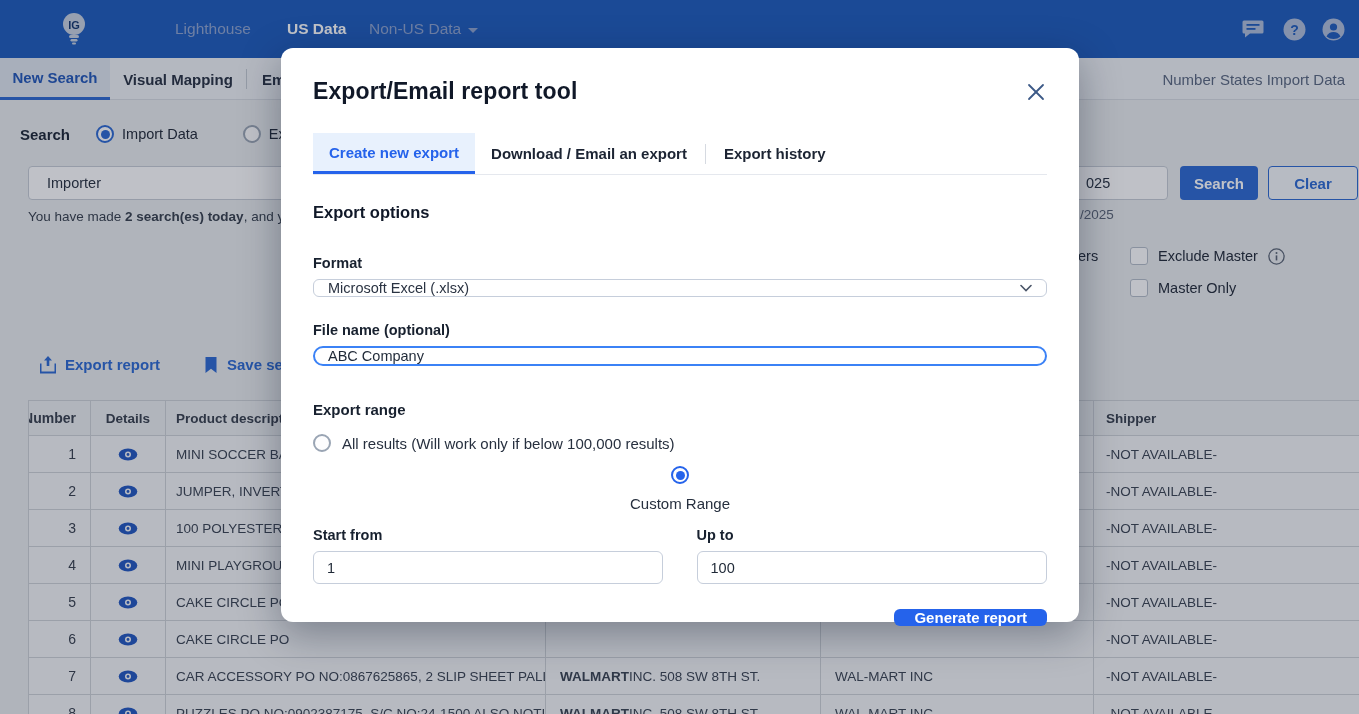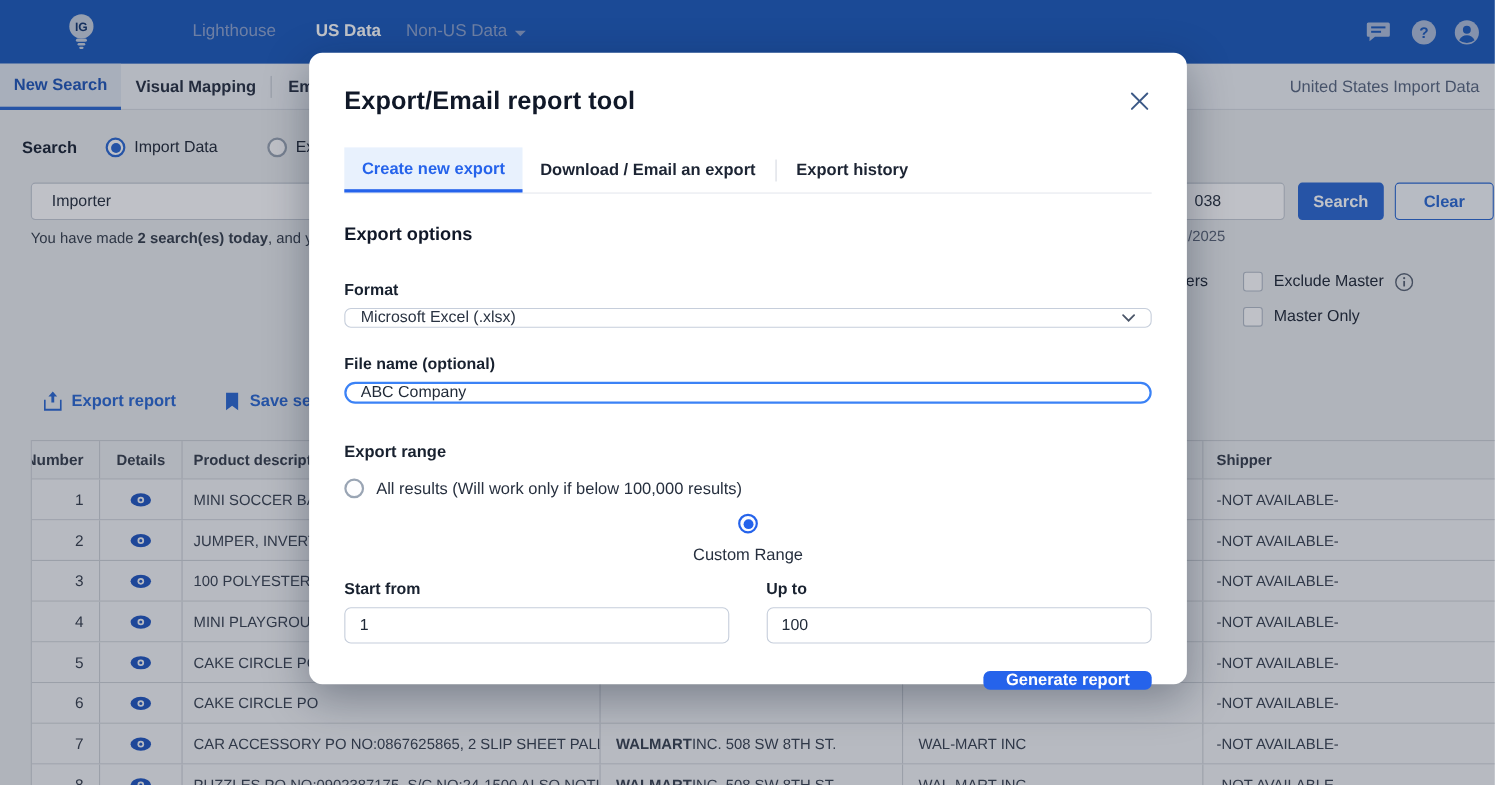--- a/index.html
+++ b/index.html
@@ -149,42 +149,42 @@
     <div class="ptab ptab-new">
         <span>New Search</span>
       </div>
     <div class="ptab ptab-visual">
         <span>Visual Mapping</span>
       </div>
     <div class="ptab-divider"></div>
     <div class="ptab ptab-em">
         <span>Em</span>
       </div>
-    <div class="tabbar-right">United States Import Data</div>
+    <div class="tabbar-right">Number States Import Data</div>
   </div>
 
   <div class="search-row">
     <span class="search-label">Search</span>
     <span class="radio checked"></span>
     <span>Import Data</span>
     <span class="radio-gap"></span>
     <span class="radio"></span>
     <span>Export Data</span>
   </div>
 
   <div class="field-select">
     <span>Importer</span>
   </div>
 
   <div class="usage-note">
     <span>You have made </span><b>2 search(es) today</b><span>, and you have</span>
   </div>
 
   <div class="date-input">
-    <span>038</span>
+    <span>025</span>
   </div>
   <button class="btn-search">Search</button>
   <button class="btn-clear">Clear</button>
   <div class="date-note">/2025</div>
   <div class="partial-label">ers</div>
 
   <div class="checkbox-row cb-exclude">
     <span class="checkbox"></span>
     <span>Exclude Master</span>
     <span style="display:flex;">

